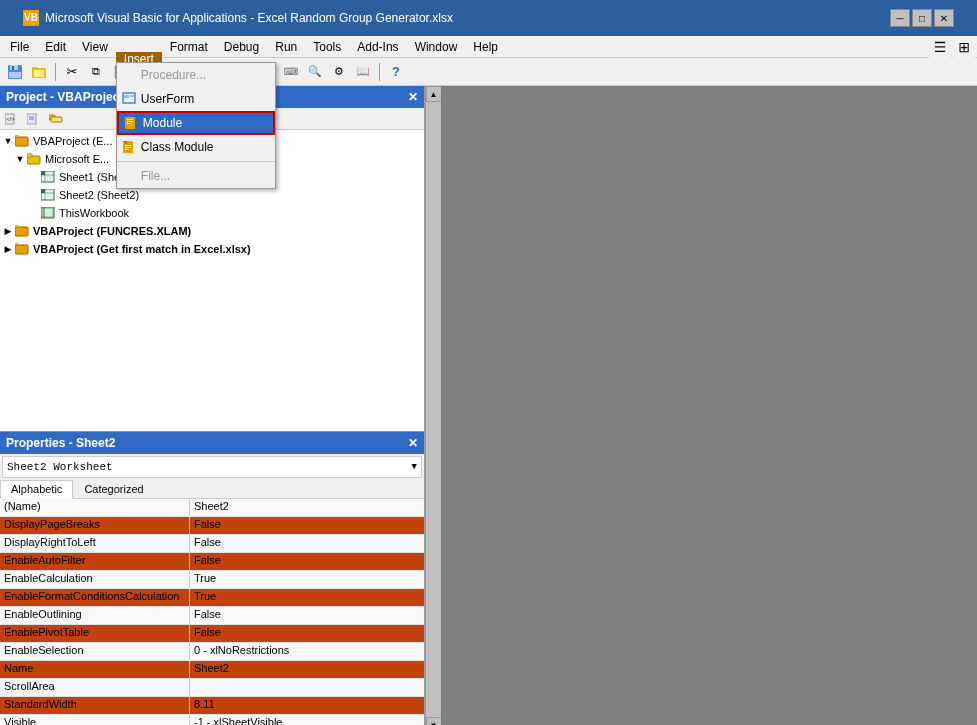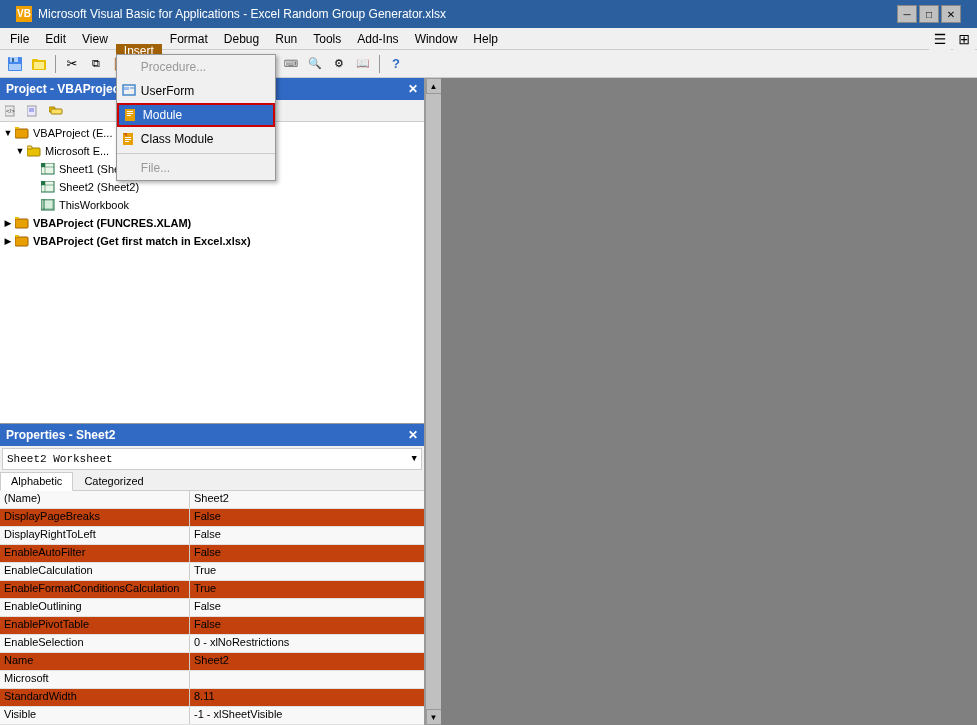--- a/index.html
+++ b/index.html
@@ -10,24 +10,24 @@
       width: 977px;
       height: 725px;
       overflow: hidden;
       user-select: none;
     }
 
     
     #title-bar {
       background: #2c5f9e;
       color: white;
-      height: 28px;
-      display: flex;
-      align-items: center;
-      padding: 0 16px;
+      height: 36px;
+      display: flex;
+      align-items: center;
+      padding: 0 23px;
       font-size: 12px;
       font-weight: normal;
     }
     #title-icon {
       width: 16px;
       height: 16px;
       margin-right: 6px;
       background: #f0a000;
       display: inline-block;
       font-size: 10px;
@@ -627,21 +627,21 @@
         </div>
         <div class="prop-row">
           <div class="prop-name">EnableSelection</div>
           <div class="prop-value">0 - xlNoRestrictions</div>
         </div>
         <div class="prop-row">
           <div class="prop-name">Name</div>
           <div class="prop-value">Sheet2</div>
         </div>
         <div class="prop-row">
-          <div class="prop-name">Microsoft</div>
+          <div class="prop-name">ScrollArea</div>
           <div class="prop-value"></div>
         </div>
         <div class="prop-row">
           <div class="prop-name">StandardWidth</div>
           <div class="prop-value">8.11</div>
         </div>
         <div class="prop-row">
           <div class="prop-name">Visible</div>
           <div class="prop-value">-1 - xlSheetVisible</div>
         </div>

